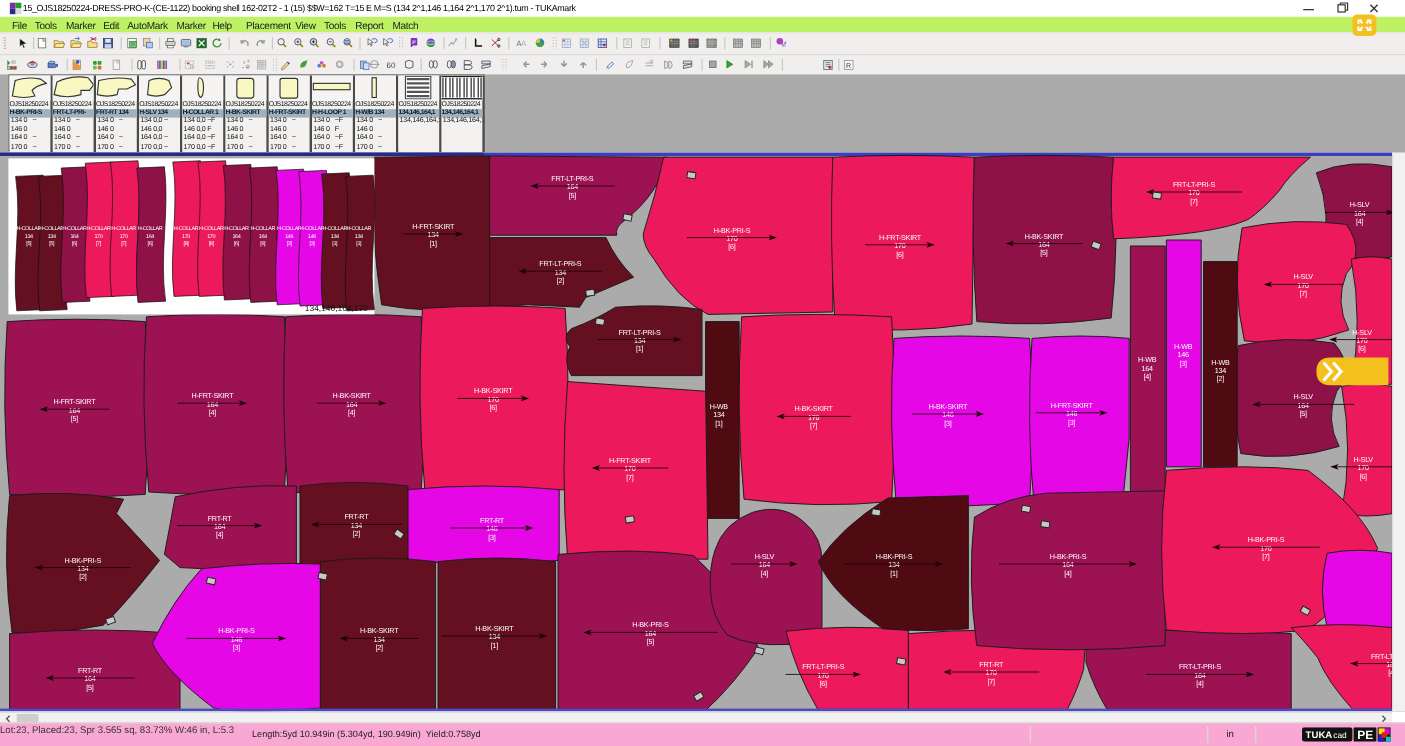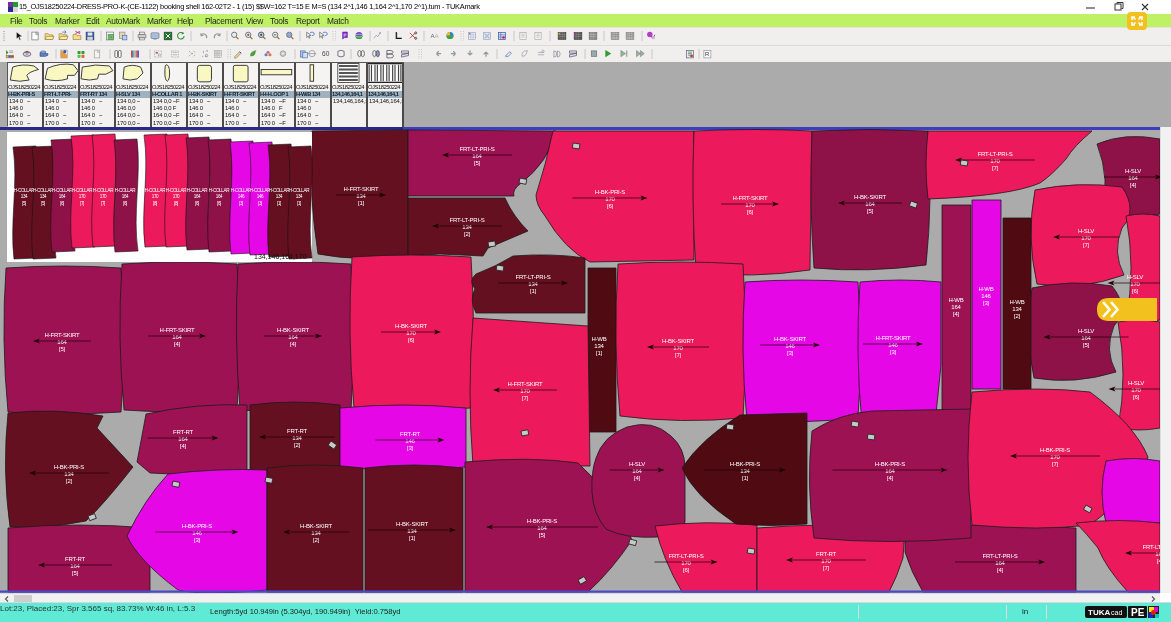--- a/index.html
+++ b/index.html
@@ -22,21 +22,21 @@
 .chead{position:absolute;left:0;top:0;width:100%;height:21px;background:#f5f4f2}
 .cojs{position:absolute;left:0;top:21px;width:100%;height:7px;font-size:5.8px;color:#111;white-space:nowrap;overflow:hidden;letter-spacing:-0.45px}
 .cname{position:absolute;left:0;top:28px;width:100%;height:7px;background:#9fb0be;font-size:5.7px;color:#0a2030;white-space:nowrap;overflow:hidden;letter-spacing:-0.45px;font-weight:bold}
 .csz{position:absolute;left:1px;top:35px;width:100%;font-size:5.9px;line-height:7.2px;color:#111;white-space:pre;letter-spacing:-0.2px}
 
 #canvas{left:0;top:127px;width:1171px;height:466px;background:#ababab}
 #vscroll{left:1160px;top:127px;width:11px;height:466px;background:#f1f1f1;border-left:1px solid #dcdcdc}
 #hscroll{left:0;top:593px;width:1160px;height:9px;background:#f1f1f1;border-top:1px solid #d8d8d8}
 #hthumb{left:14px;top:1px;width:18px;height:7px;background:#cdcdcd}
 
-#status{left:0;top:602px;width:1171px;height:20px;background:#5eead4;border-top:1px solid #d8d8d8;font-size:9px;color:#222}
+#status{left:0;top:602px;width:1171px;height:20px;background:#f9a8d4;border-top:1px solid #d8d8d8;font-size:9px;color:#222}
 #overlay{left:0;top:607px;width:208px;height:15px;background:#fff;border:1px solid #c8c8c8;border-left:none;font-size:10.5px;color:#444;padding-left:2px}
 #ybadge{left:1127px;top:12px;width:20px;height:18px;background:#f3c021;border-radius:4px}
 </style>
 </head>
 <body>
 <div id="app">
   <div class="abs" id="titlebar">
     <svg class="abs" style="left:8px;top:2px" width="10" height="10" viewBox="0 0 10 10">
         <rect x="0" y="0" width="10" height="10" fill="#fff"></rect>
         <rect x="0" y="0" width="5" height="5" fill="#7a2ea0"></rect>

